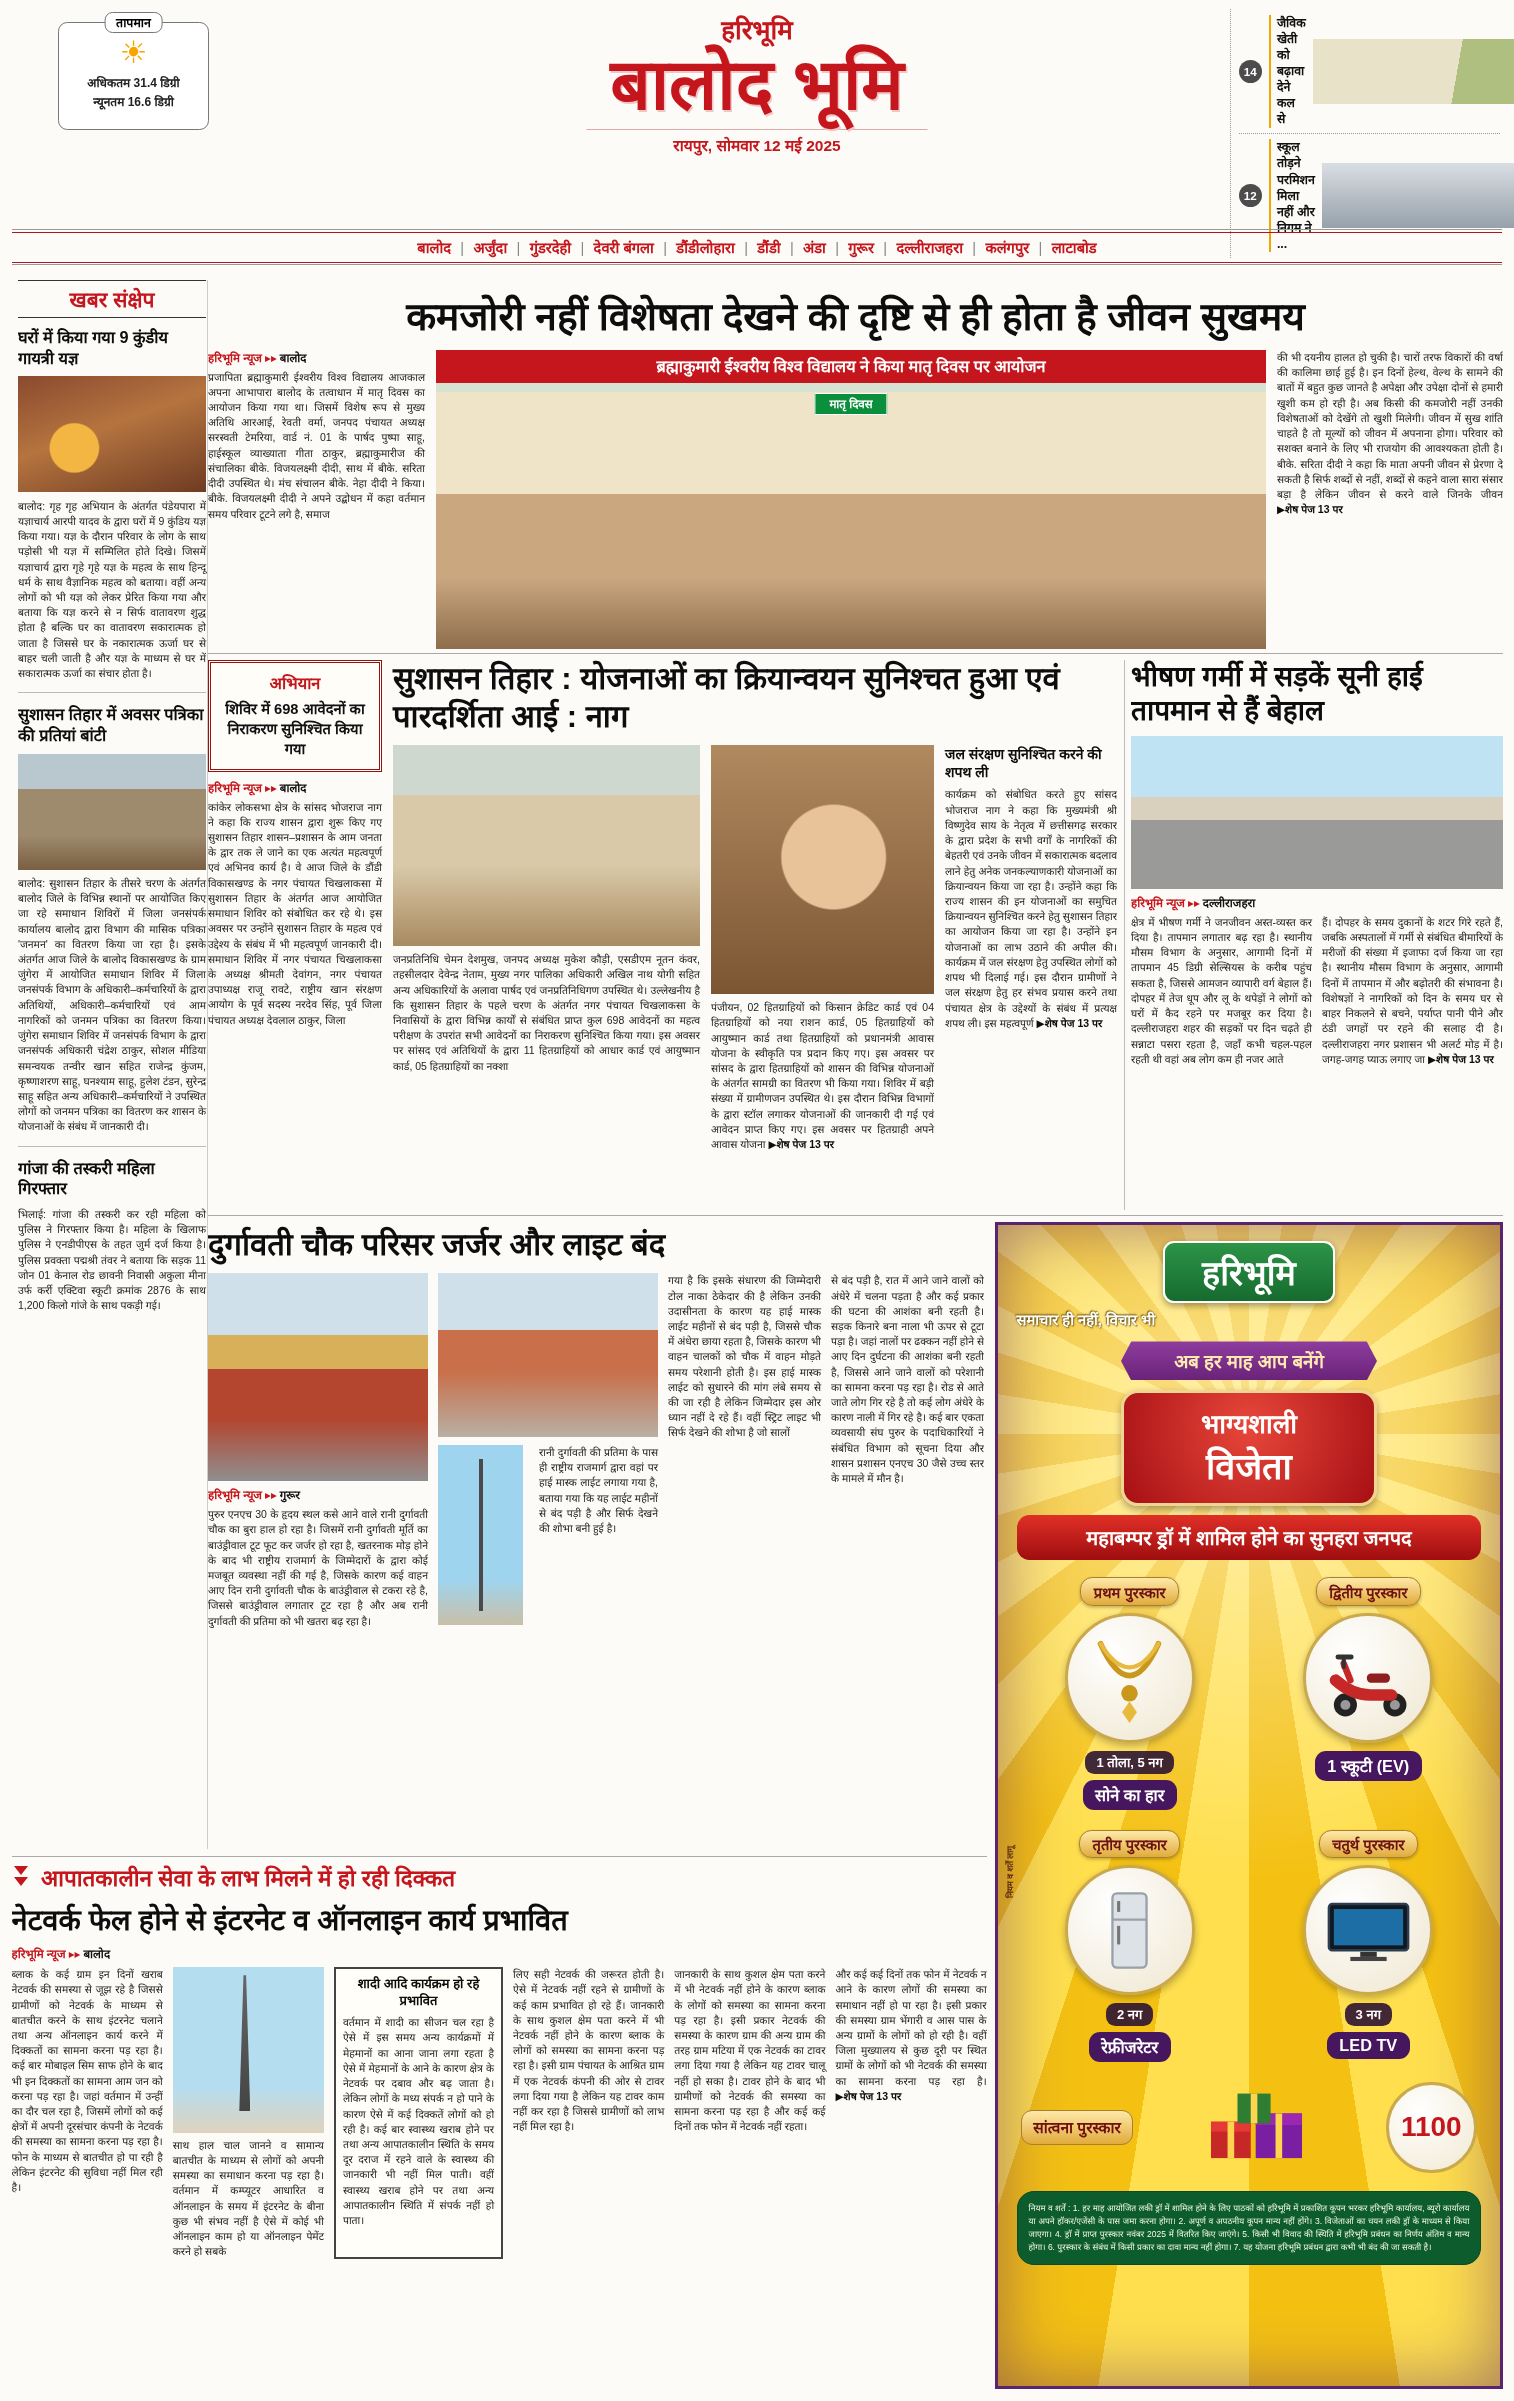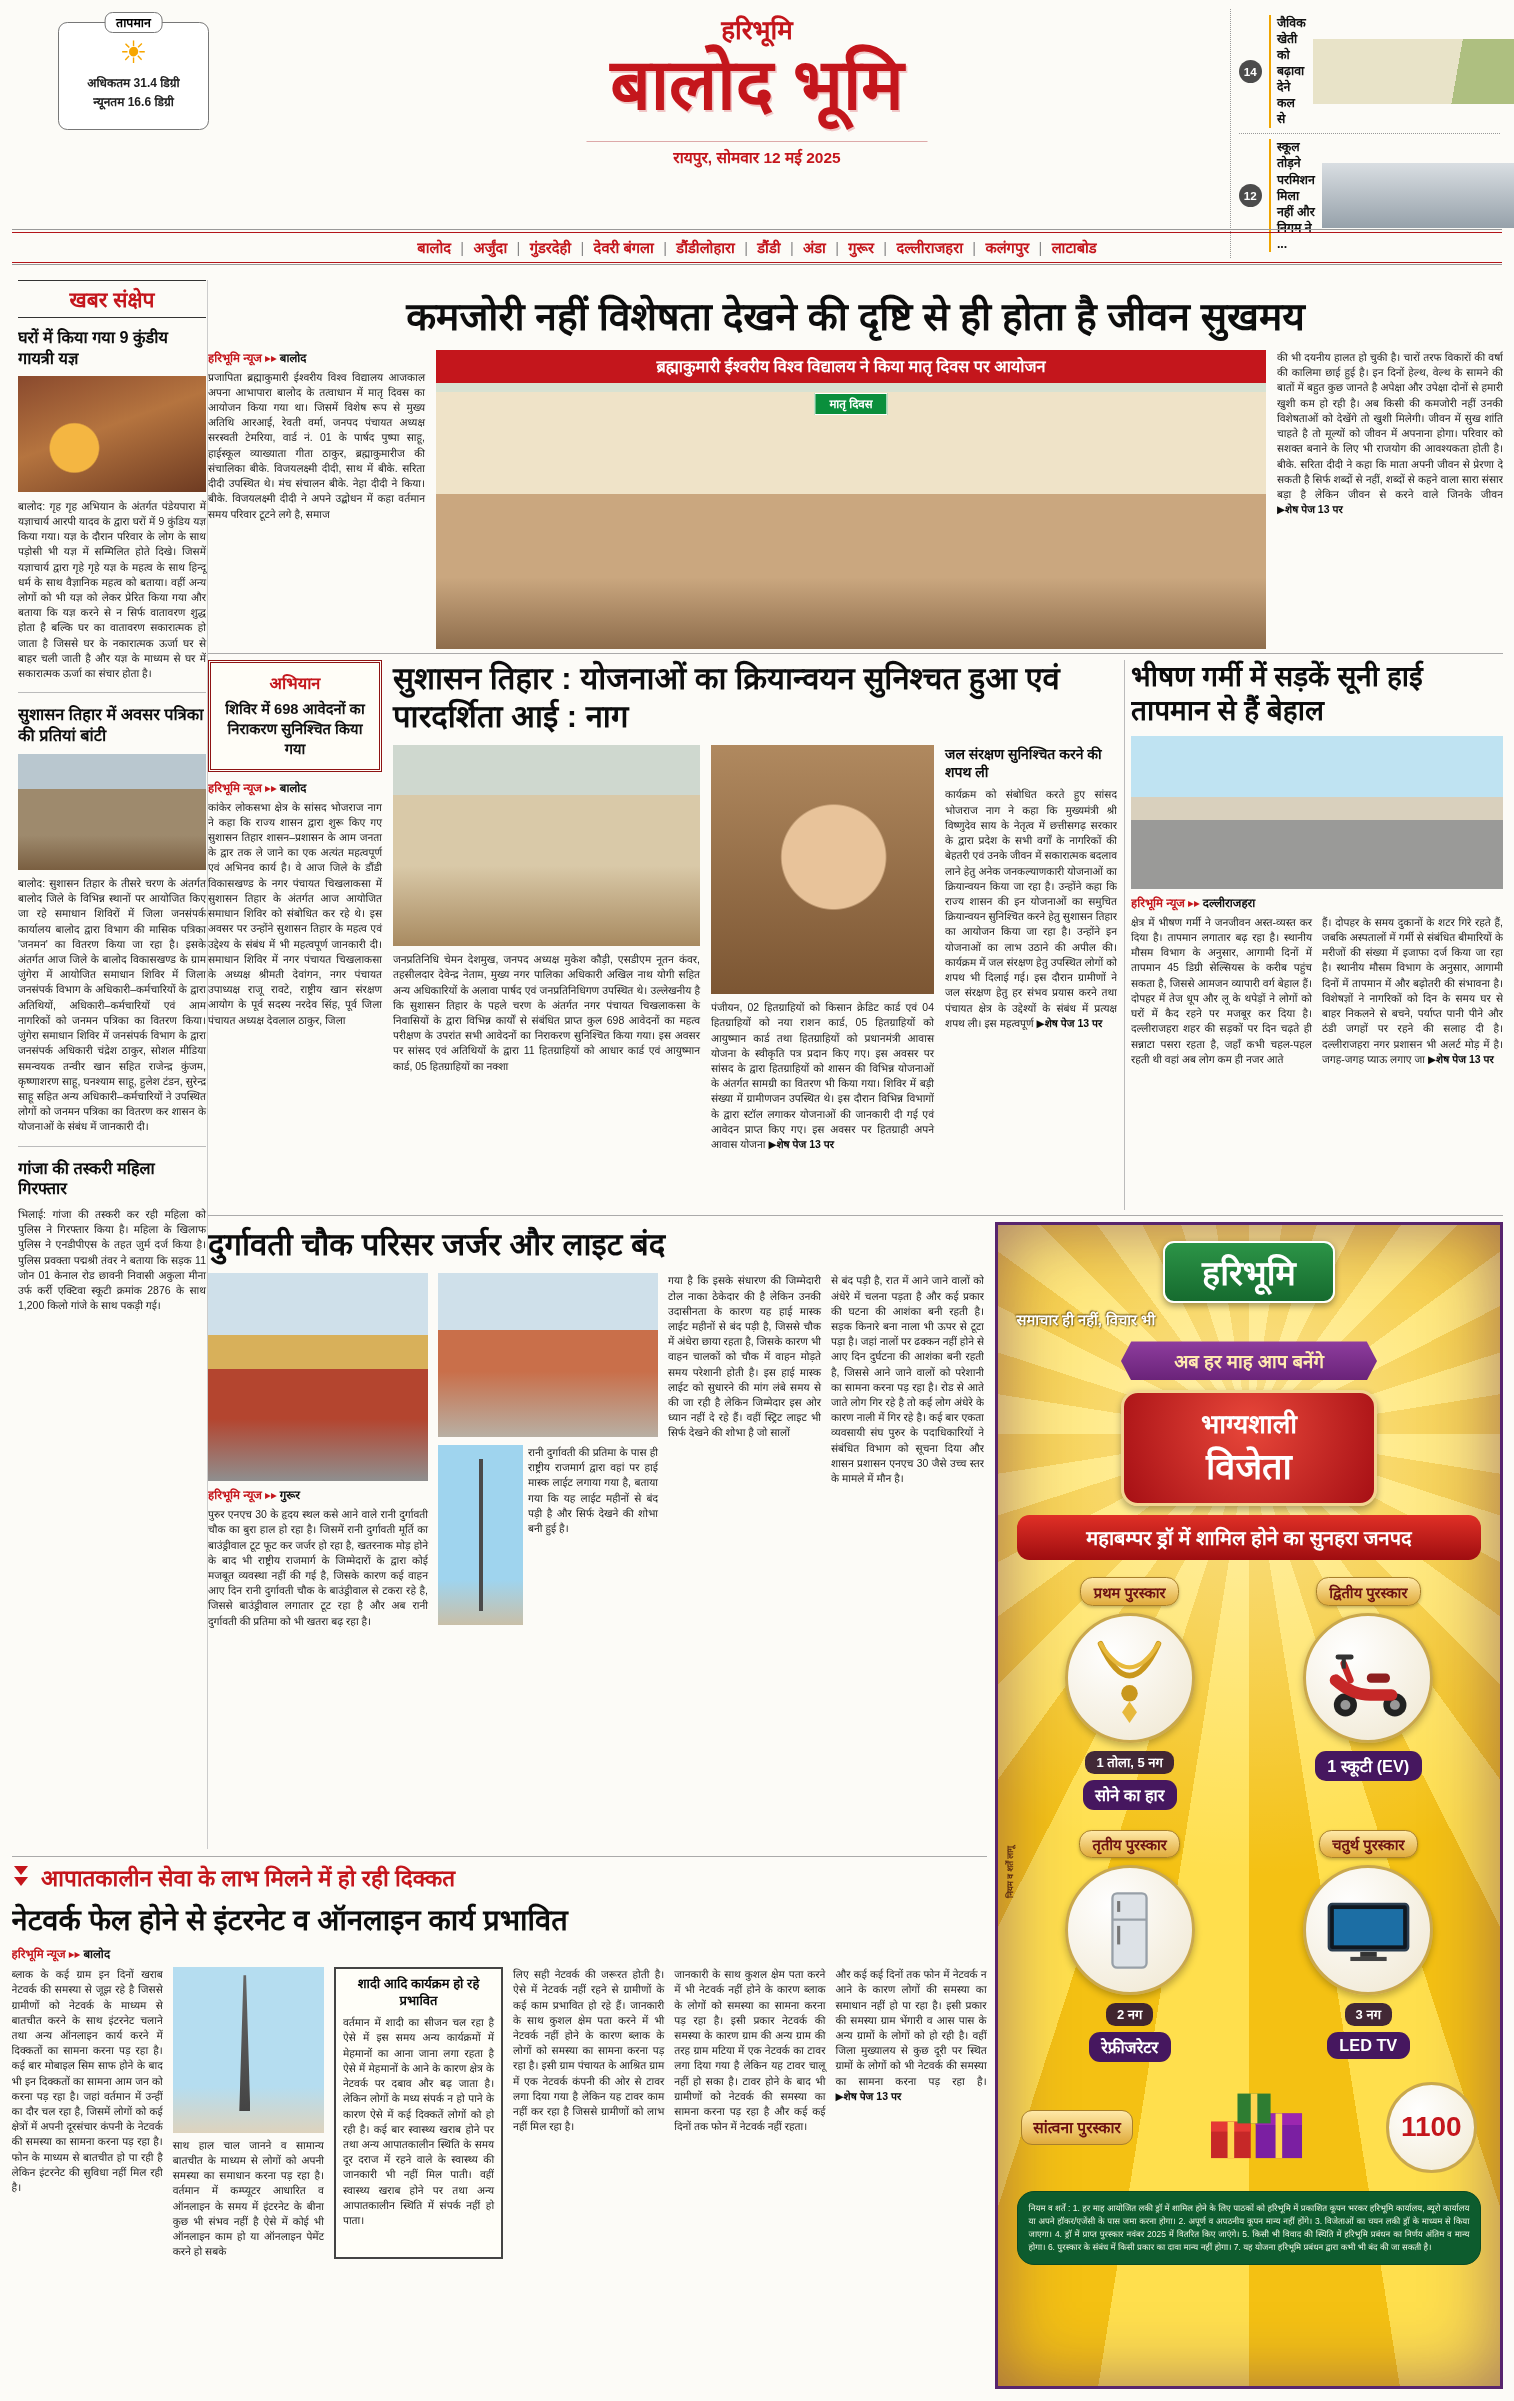--- a/index.html
+++ b/index.html
@@ -20,21 +20,21 @@
               border-radius:9.3px; text-align:center; padding-top:12.4px; background:#fff; }
   .temp-title { position:absolute; top:-11px; left:50%; transform:translateX(-50%); background:#fff;
                 border:1.2px solid #777; border-radius:8px; padding:0.8px 11px; font-size:12.4px; font-weight:700; }
   .sun-icon { height:36px; line-height:36px; }
   .sun-icon::before { content:"\2600"; font-size:31px; color:#f7a600; }
   .temp-line { font-size:12px; font-weight:700; color:#222; margin-top:2.3px; }
 
   .brand { position:absolute; left:50%; top:11px; transform:translateX(-50%); text-align:center; width:589px; }
   .brand-small { color:#c4161c; font-size:26px; font-weight:800; font-family:"Liberation Serif","DejaVu Serif",serif; }
   .brand-large { color:#c4161c; font-size:71px; font-weight:800; line-height:1.08; text-shadow:1.5px 1.5px 0 #f0c6c6; }
-  .dateline { margin:17px auto 0; color:#c4161c; font-size:15.5px; font-weight:700;
+  .dateline { margin:5px auto 0; color:#c4161c; font-size:15.5px; font-weight:700;
               border-top:0.8px solid #dda9a9; padding-top:4.6px; width:341px; }
 
   .teasers { position:absolute; right:14px; top:9.3px; width:270px; border-left:0.8px dotted #999; padding-left:7.7px; }
   .teaser { display:flex; align-items:center; gap:7px; padding:5.4px 0; }
   .teaser + .teaser { border-top:0.8px dotted #999; }
   .teaser-badge { min-width:23px; height:23px; border-radius:50%; background:#4c4c4c; color:#fff;
                   display:flex; align-items:center; justify-content:center; font-weight:700; font-size:11.6px; }
   .teaser-text { flex:1; font-size:12.4px; font-weight:700; line-height:1.3; border-left:2.3px solid #f0a500; padding-left:6.2px; color:#111; }
   .teaser-photo { width:93px; height:65px; flex:none; }
 
@@ -121,21 +121,21 @@
   
   .durgavati { position:absolute; left:208px; top:1222px; width:776px; height:629px; overflow:hidden; }
   .dur-headline { font-size:31px; font-weight:800; margin-bottom:9.3px; color:#0d0d0d; }
   .dur-cols { display:flex; gap:10px; }
   .dur-colA { width:220px; flex:none; }
   .dur-colB { width:220px; flex:none; }
   .dur-colC { flex:1; }
   .dur-colD { flex:1; }
   .ph-chowk1 { height:208px; margin-bottom:6.2px; }
   .ph-chowk2 { height:164px; margin-bottom:7.7px; }
-  .dur-pole-row { display:flex; gap:5px; }
+  .dur-pole-row { display:flex; gap:16px; }
   .ph-pole { width:85px; height:180px; flex:none; }
   .dur-pole-row p { flex:1; }
 
   
   .network { position:absolute; left:11.6px; top:1862px; width:975px; height:531px; overflow:hidden; }
   .alert-row { display:flex; align-items:center; gap:9.3px; margin-bottom:6.2px; }
   .alert-arrow-icon { display:inline-block; width:20px; height:23px; position:relative; flex:none; }
   .alert-arrow-icon::before, .alert-arrow-icon::after { content:""; position:absolute; left:2.3px;
       border-left:7.7px solid transparent; border-right:7.7px solid transparent; border-top:9.3px solid #c4161c; }
   .alert-arrow-icon::before { top:0; } .alert-arrow-icon::after { top:11px; }

